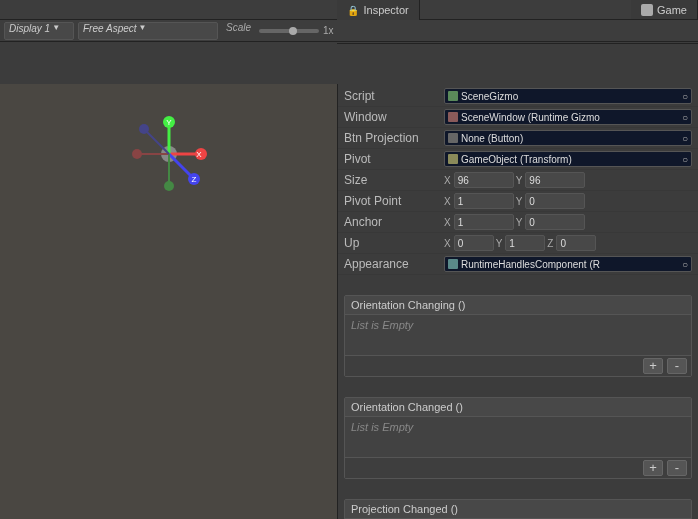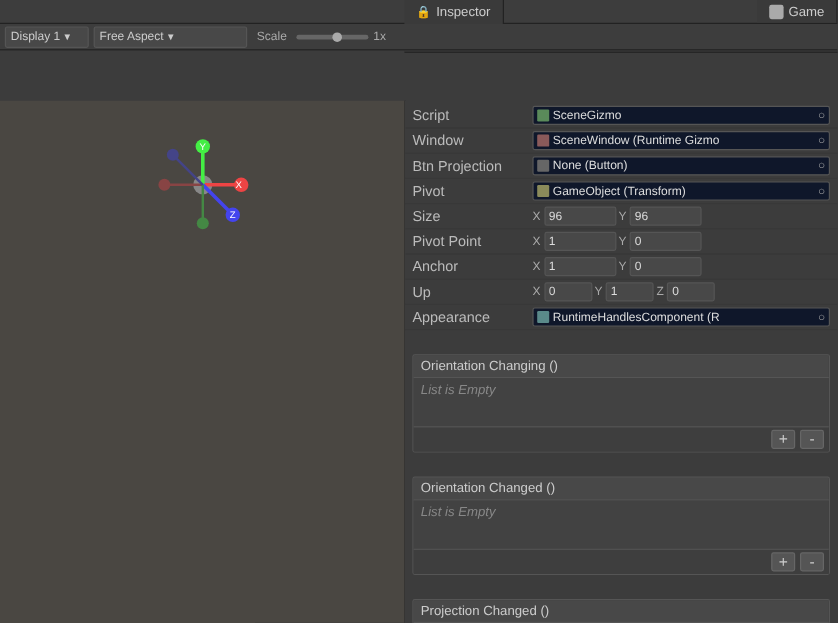--- a/index.html
+++ b/index.html
@@ -56,25 +56,25 @@
     }
     .display-select, .aspect-select, .scale-label {
       height: 18px;
       background: #484848;
       border: 1px solid #555;
       color: #ccc;
       font-size: 10px;
       border-radius: 2px;
       padding: 0 4px;
       display: flex;
-      align-items: center;
       cursor: pointer;
+      font-style: italic;
     }
     .display-select { width: 70px; }
-    .aspect-select { width: 128px; }
+    .aspect-select { width: 140px; }
     .scale-label { font-size: 10px; color: #aaa; background: none; border: none; }
     .scale-slider {
       width: 60px;
       height: 4px;
       background: #666;
       border-radius: 2px;
       position: relative;
     }
     .scale-thumb {
       width: 8px; height: 8px;

